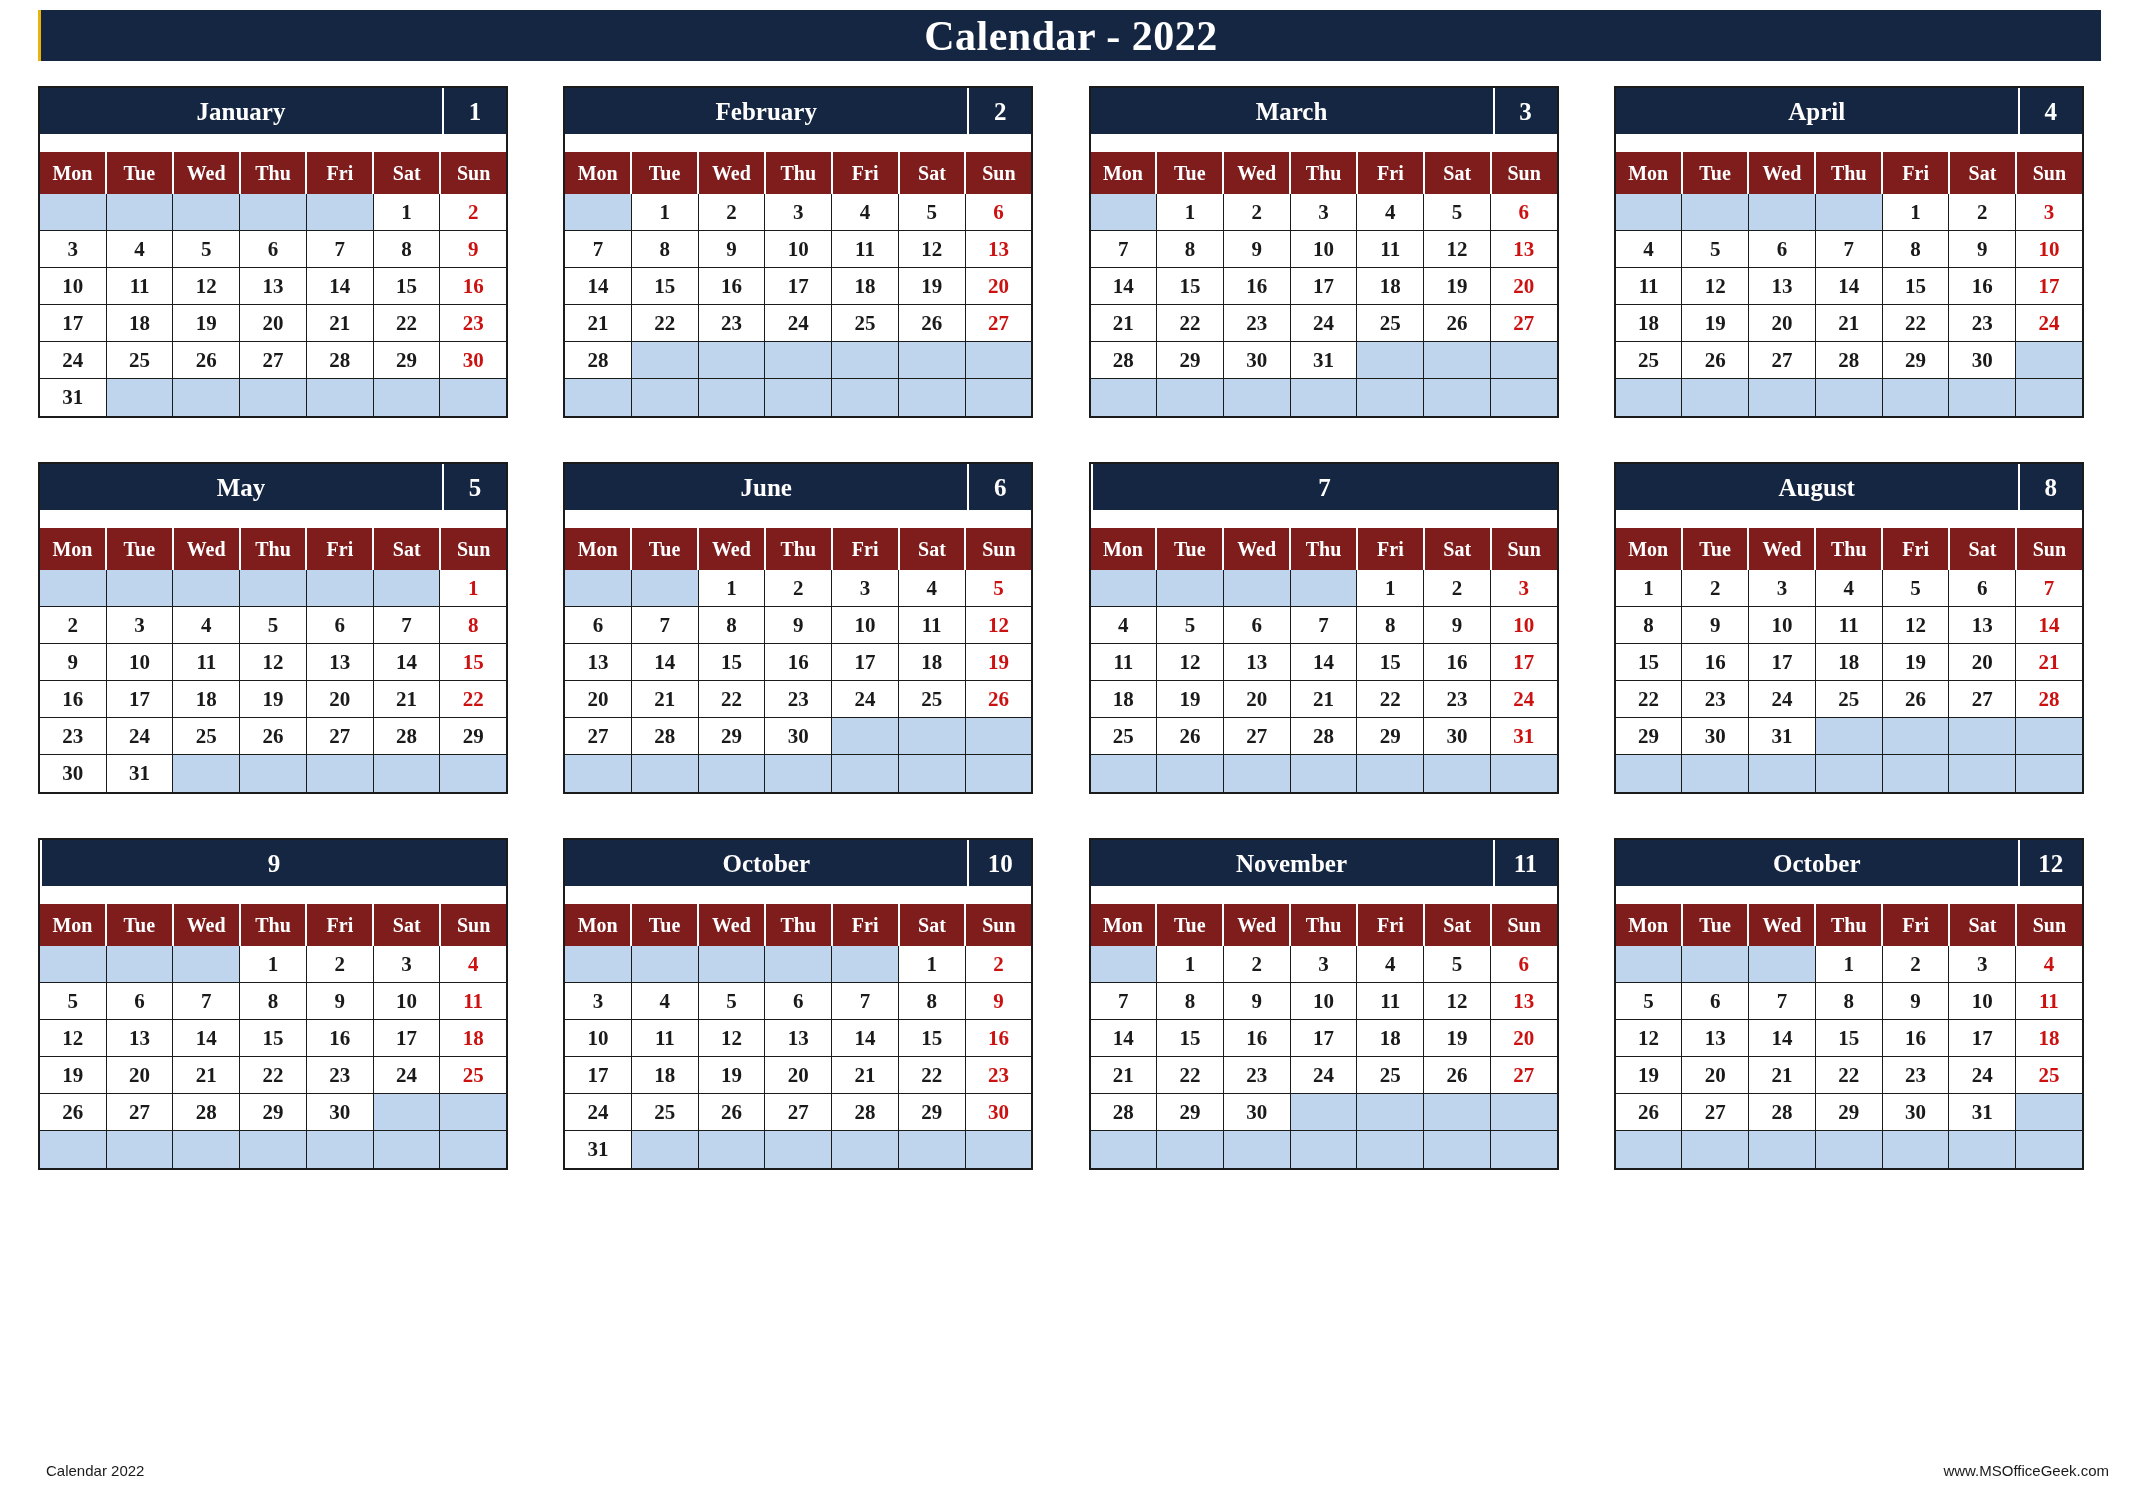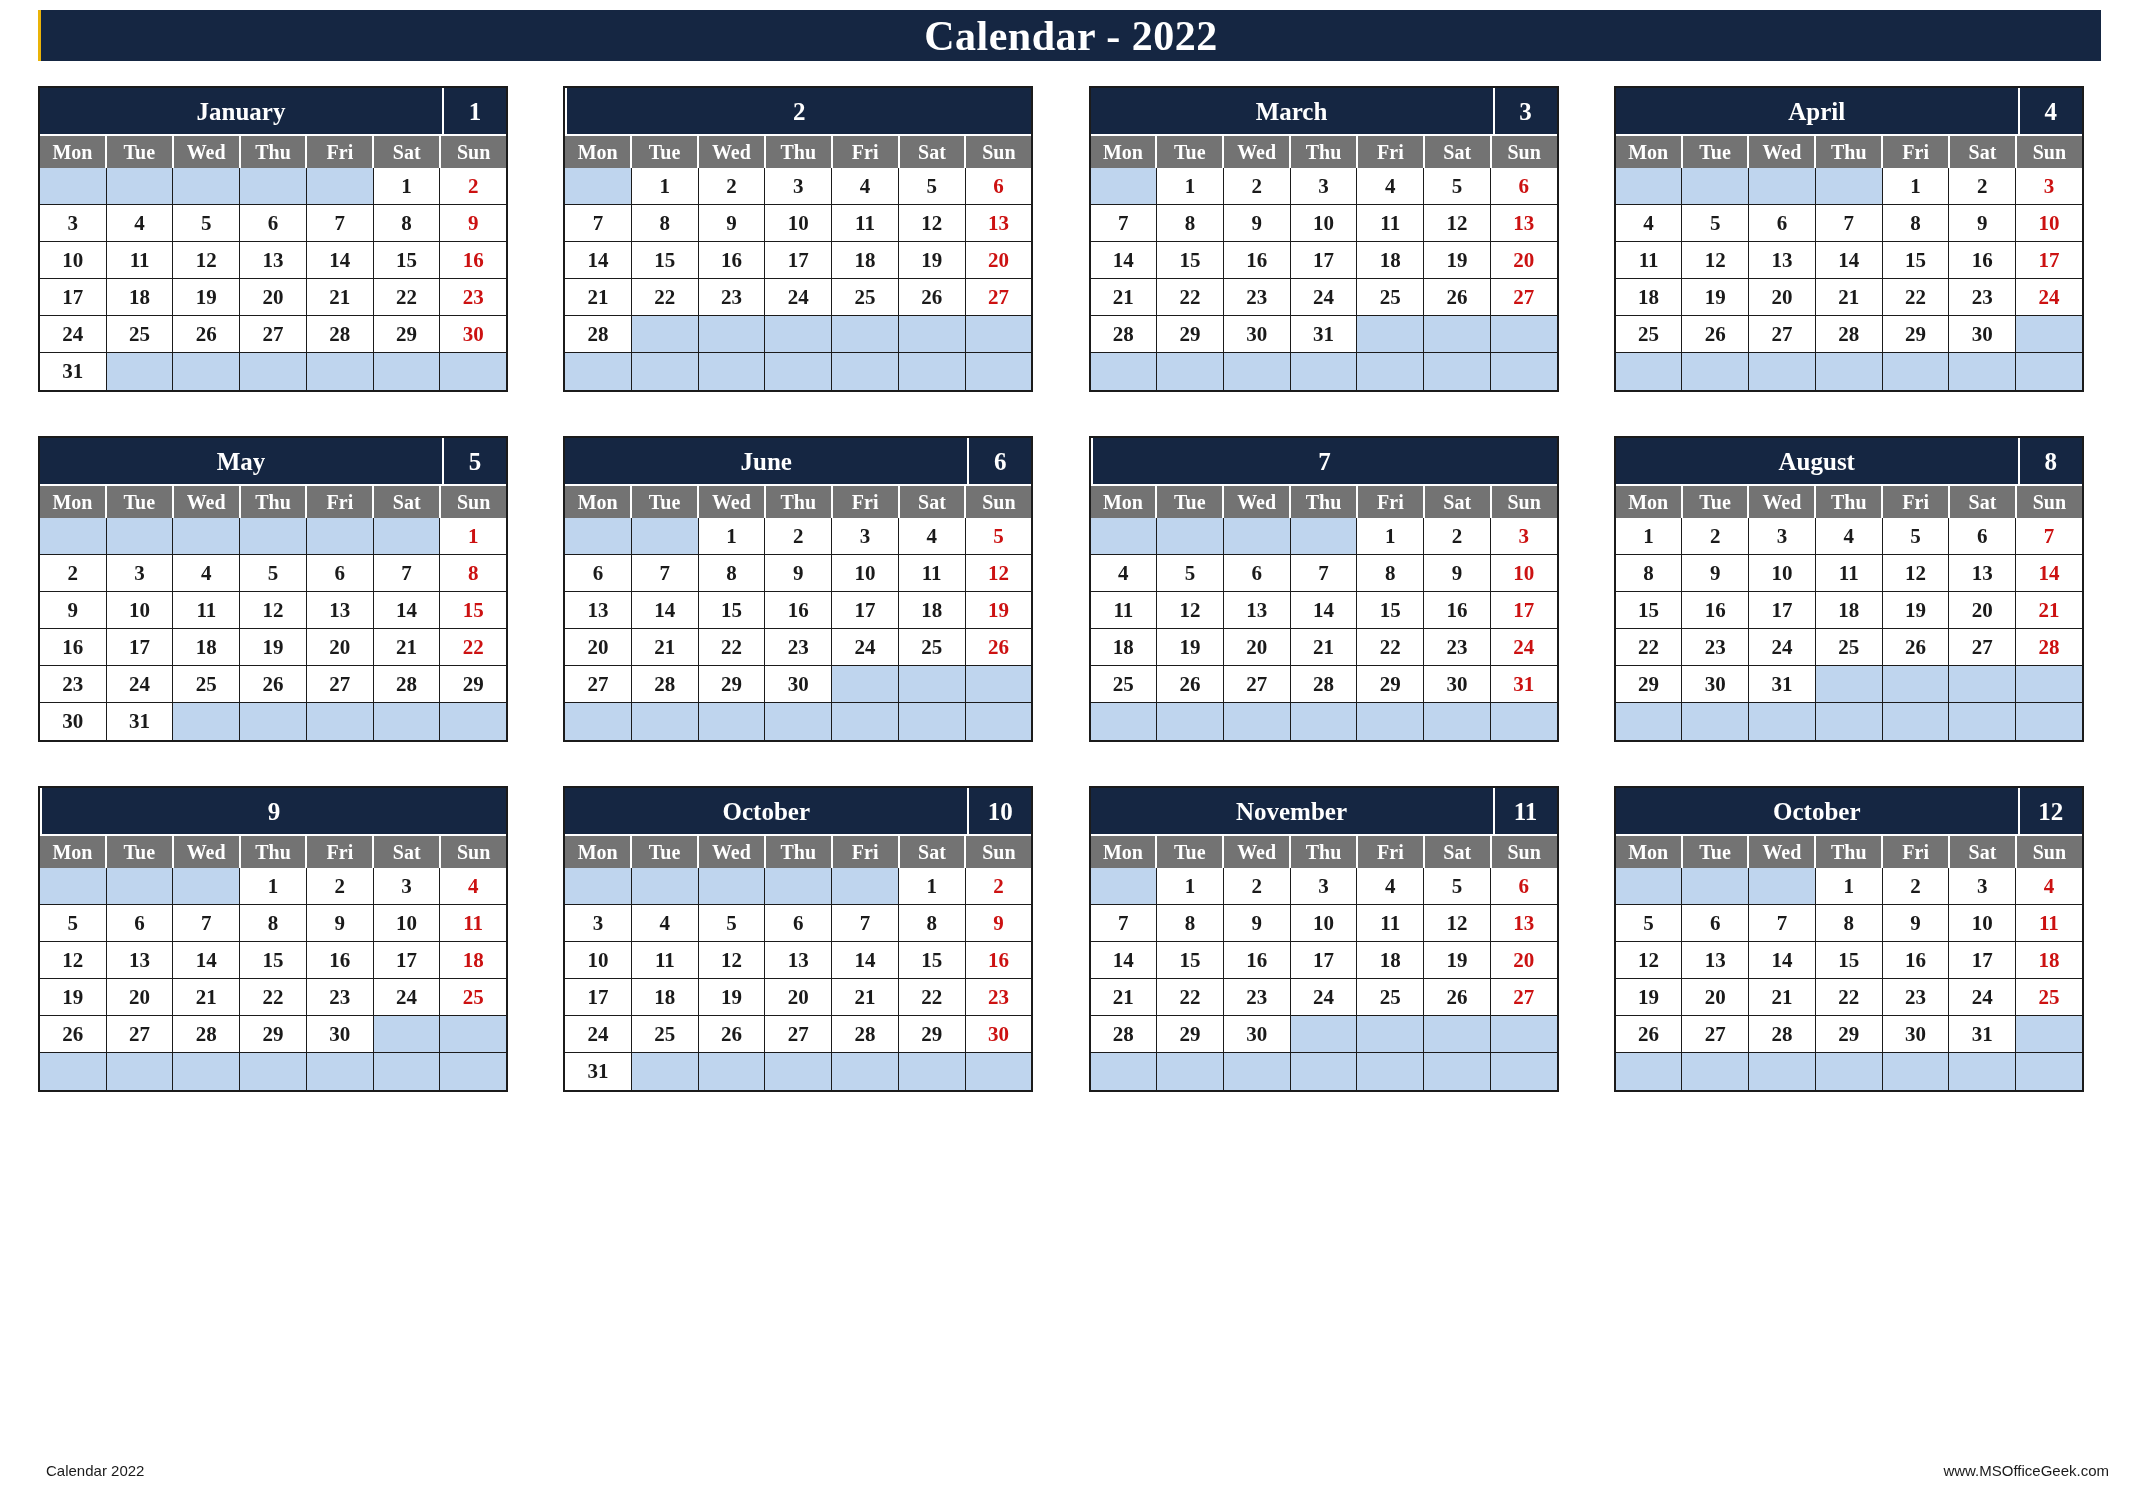--- a/index.html
+++ b/index.html
@@ -90,23 +90,24 @@
     font-weight: bold;
     display: flex;
     align-items: center;
     justify-content: center;
     line-height: 1;
   }
 
   
   .dow-row {
     display: flex;
-    background: #737373;
-    height: 34px;
+    background: #7f1d1d;
+    height: 44px;
     border-top: 2px solid #ffffff;
+    margin-top: 16px;
   }
   .dow {
     flex: 1 1 0;
     color: #ffffff;
     font-size: 20px;
     font-weight: bold;
     display: flex;
     align-items: center;
     justify-content: center;
     border-right: 2px solid #ffffff;
@@ -231,20 +232,21 @@
               <div class="day empty"></div>
               <div class="day empty"></div>
               <div class="day empty"></div>
             </div>
           </div>
         </div>
       </div>
       <div class="month-slot">
         <div class="month">
           <div class="month-head">
+            <div class="month-name">February</div>
             <div class="month-num-sep"></div>
             <div class="month-num">2</div>
           </div>
           <div class="dow-row">
             <div class="dow">Mon</div>
             <div class="dow">Tue</div>
             <div class="dow">Wed</div>
             <div class="dow">Thu</div>
             <div class="dow">Fri</div>
             <div class="dow">Sat</div>

